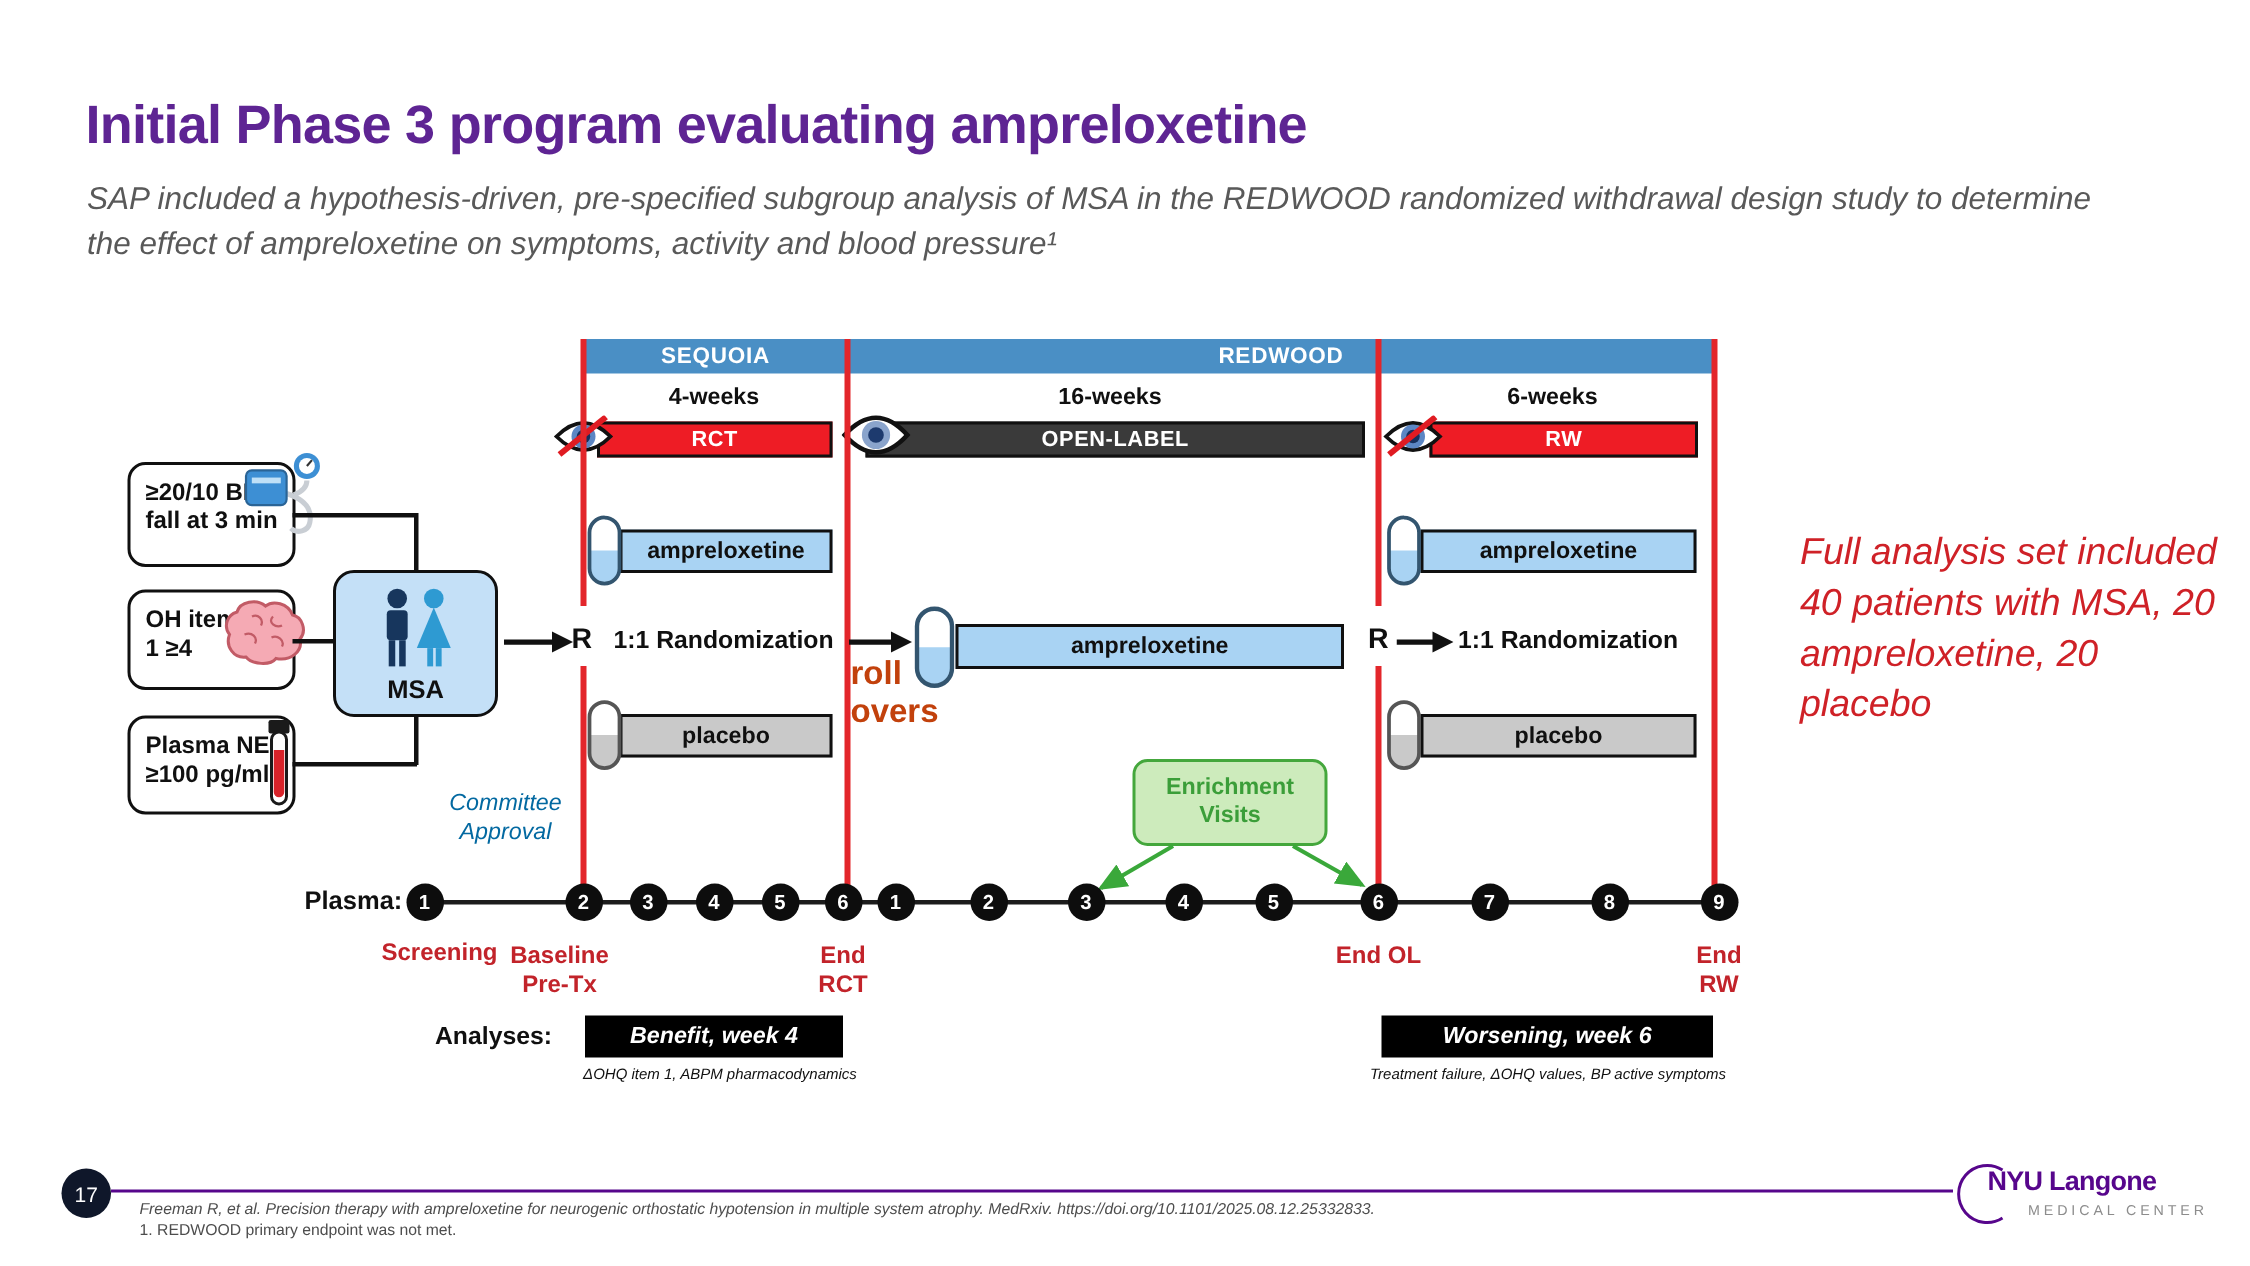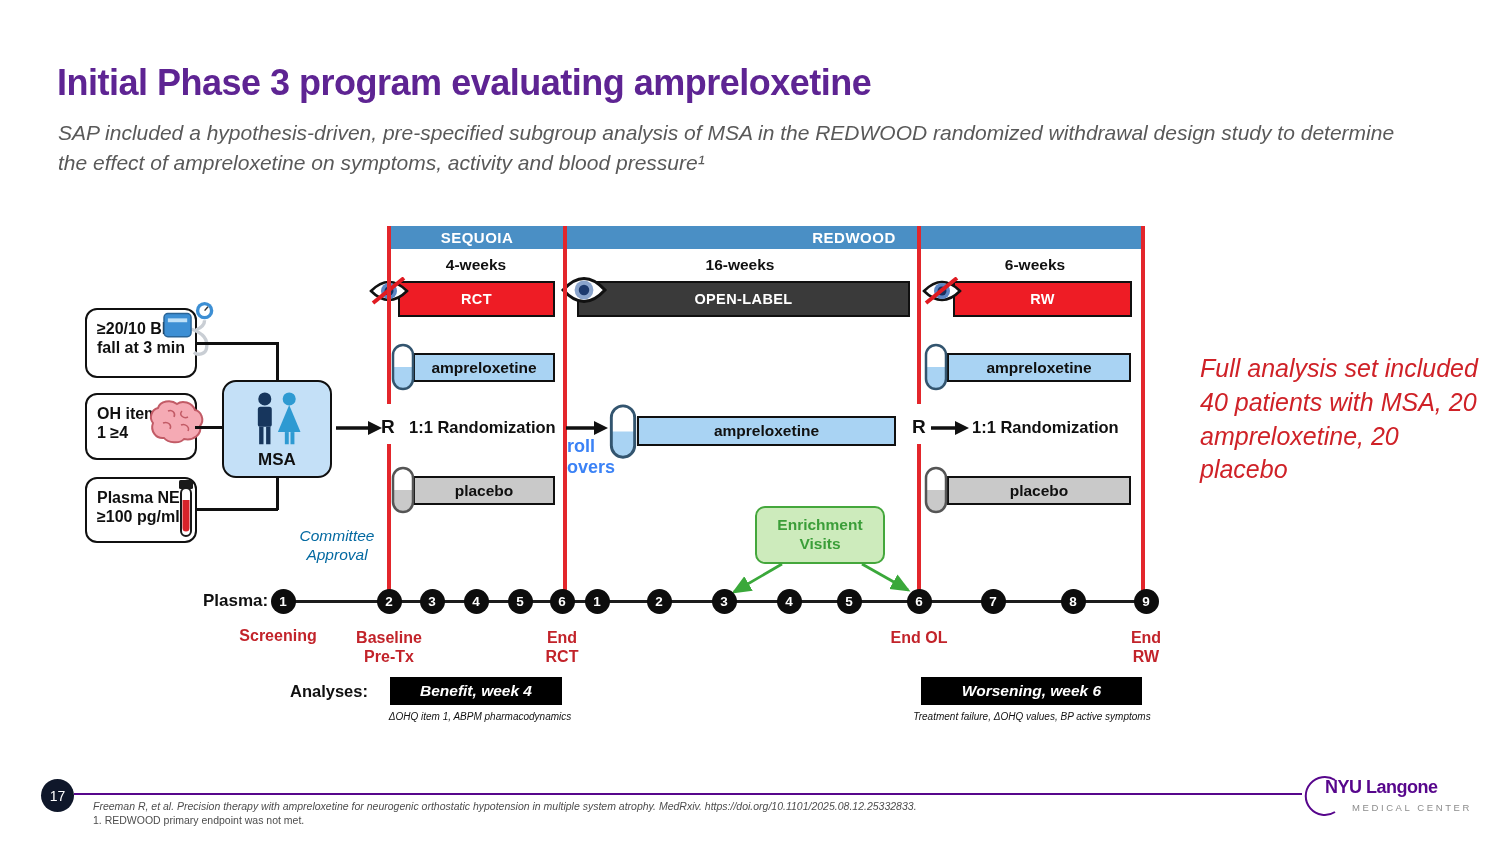--- a/index.html
+++ b/index.html
@@ -8,33 +8,33 @@
   .abs{position:absolute}
   .title{left:57px;top:62px;font-size:36px;font-weight:bold;color:#5e2493;letter-spacing:-0.5px}
   .subtitle{left:58px;top:118px;width:1345px;font-size:21px;font-style:italic;color:#595959;line-height:1.45}
 
   .hdrbar{position:absolute;top:226px;height:23px;background:#4a8fc5;color:#fff;font-weight:bold;
           font-size:15px;display:flex;align-items:center;justify-content:center;letter-spacing:.5px}
   .dur{position:absolute;top:256px;width:130px;text-align:center;font-weight:bold;font-size:15.5px;color:#101010}
   .vred{position:absolute;width:4px;background:#e3262b}
   .bar{position:absolute;display:flex;align-items:center;justify-content:center;font-weight:bold;
        box-sizing:border-box;border:2px solid #101010}
-  .phasebar{height:36px;top:281px;font-size:14.5px;color:#fff;letter-spacing:.4px}
+  .phasebar{height:24px;top:281px;font-size:14.5px;color:#fff;letter-spacing:.4px}
   .armbar{height:29px;font-size:15.5px;color:#101010}
 
   .eligbox{position:absolute;box-sizing:border-box;background:#fff;border:2.5px solid #101010;
            border-radius:12px;font-weight:bold;font-size:16px;color:#101010;padding:9px 6px 0 10px;line-height:1.2}
   .conn{position:absolute;background:#101010}
   .msabox{position:absolute;left:222px;top:380px;width:110px;height:98px;box-sizing:border-box;
           background:#c4e0f7;border:2.5px solid #101010;border-radius:14px;text-align:center}
   .msalabel{position:absolute;left:0;right:0;bottom:6px;font-weight:bold;font-size:17px;color:#101010}
 
   .rlabel{position:absolute;font-weight:bold;font-size:19px;color:#101010}
   .randlabel{position:absolute;font-weight:bold;font-size:16.5px;color:#101010}
-  .rollover{position:absolute;left:567px;top:436px;width:58px;font-weight:bold;font-size:18px;color:#3b82f6;line-height:1.15}
+  .rollover{position:absolute;left:567px;top:436px;width:58px;font-weight:bold;font-size:22px;color:#c2410c;line-height:1.15}
 
   .enrich{position:absolute;left:755px;top:506px;width:130px;height:58px;box-sizing:border-box;
           background:#cdebbc;border:2.5px solid #44a73c;border-radius:10px;color:#3b9e39;font-weight:bold;
           font-size:15.5px;display:flex;align-items:center;justify-content:center;text-align:center;line-height:1.2}
   .committee{position:absolute;left:287px;top:526px;width:100px;color:#0369a1;font-style:italic;
              font-size:15.5px;text-align:center;line-height:1.25}
   .visitline{position:absolute;left:283px;top:600px;width:863px;height:2.5px;background:#1c1c1c}
   .visitlabel{position:absolute;left:203px;top:591px;font-weight:bold;font-size:17px;color:#101010}
   .vc{position:absolute;top:589px;width:25px;height:25px;border-radius:50%;background:#0d0d0d;color:#fff;
       font-weight:bold;font-size:13.5px;display:flex;align-items:center;justify-content:center}
@@ -226,22 +226,22 @@
   <div class="vc" style="left:584.5px;">1</div>
   <div class="vc" style="left:646.5px;">2</div>
   <div class="vc" style="left:711.5px;">3</div>
   <div class="vc" style="left:776.5px;">4</div>
   <div class="vc" style="left:836.5px;">5</div>
   <div class="vc" style="left:906.5px;">6</div>
   <div class="vc" style="left:980.5px;">7</div>
   <div class="vc" style="left:1060.5px;">8</div>
   <div class="vc" style="left:1133.5px;">9</div>
 
-  <div class="ms" style="left:228px;top:627px;width:100px;">Screening</div>
-  <div class="ms" style="left:349px;top:629px;width:80px;">Baseline Pre-Tx</div>
+  <div class="ms" style="left:243px;top:627px;width:100px;">Screening</div>
+  <div class="ms" style="left:333px;top:629px;width:80px;">Baseline Pre-Tx</div>
   <div class="ms" style="left:532px;top:629px;width:60px;">End RCT</div>
   <div class="ms" style="left:889px;top:629px;width:60px;">End OL</div>
   <div class="ms" style="left:1116px;top:629px;width:60px;">End RW</div>
 
   <div class="anlabel">Analyses:</div>
   <div class="anbox" style="left:390px;width:172px;">Benefit, week 4</div>
   <div class="andetail" style="left:380px;width:200px;">ΔOHQ item 1, ABPM pharmacodynamics</div>
   <div class="anbox" style="left:921px;width:221px;">Worsening, week 6</div>
   <div class="andetail" style="left:900px;width:264px;">Treatment failure, ΔOHQ values, BP active symptoms</div>
 

